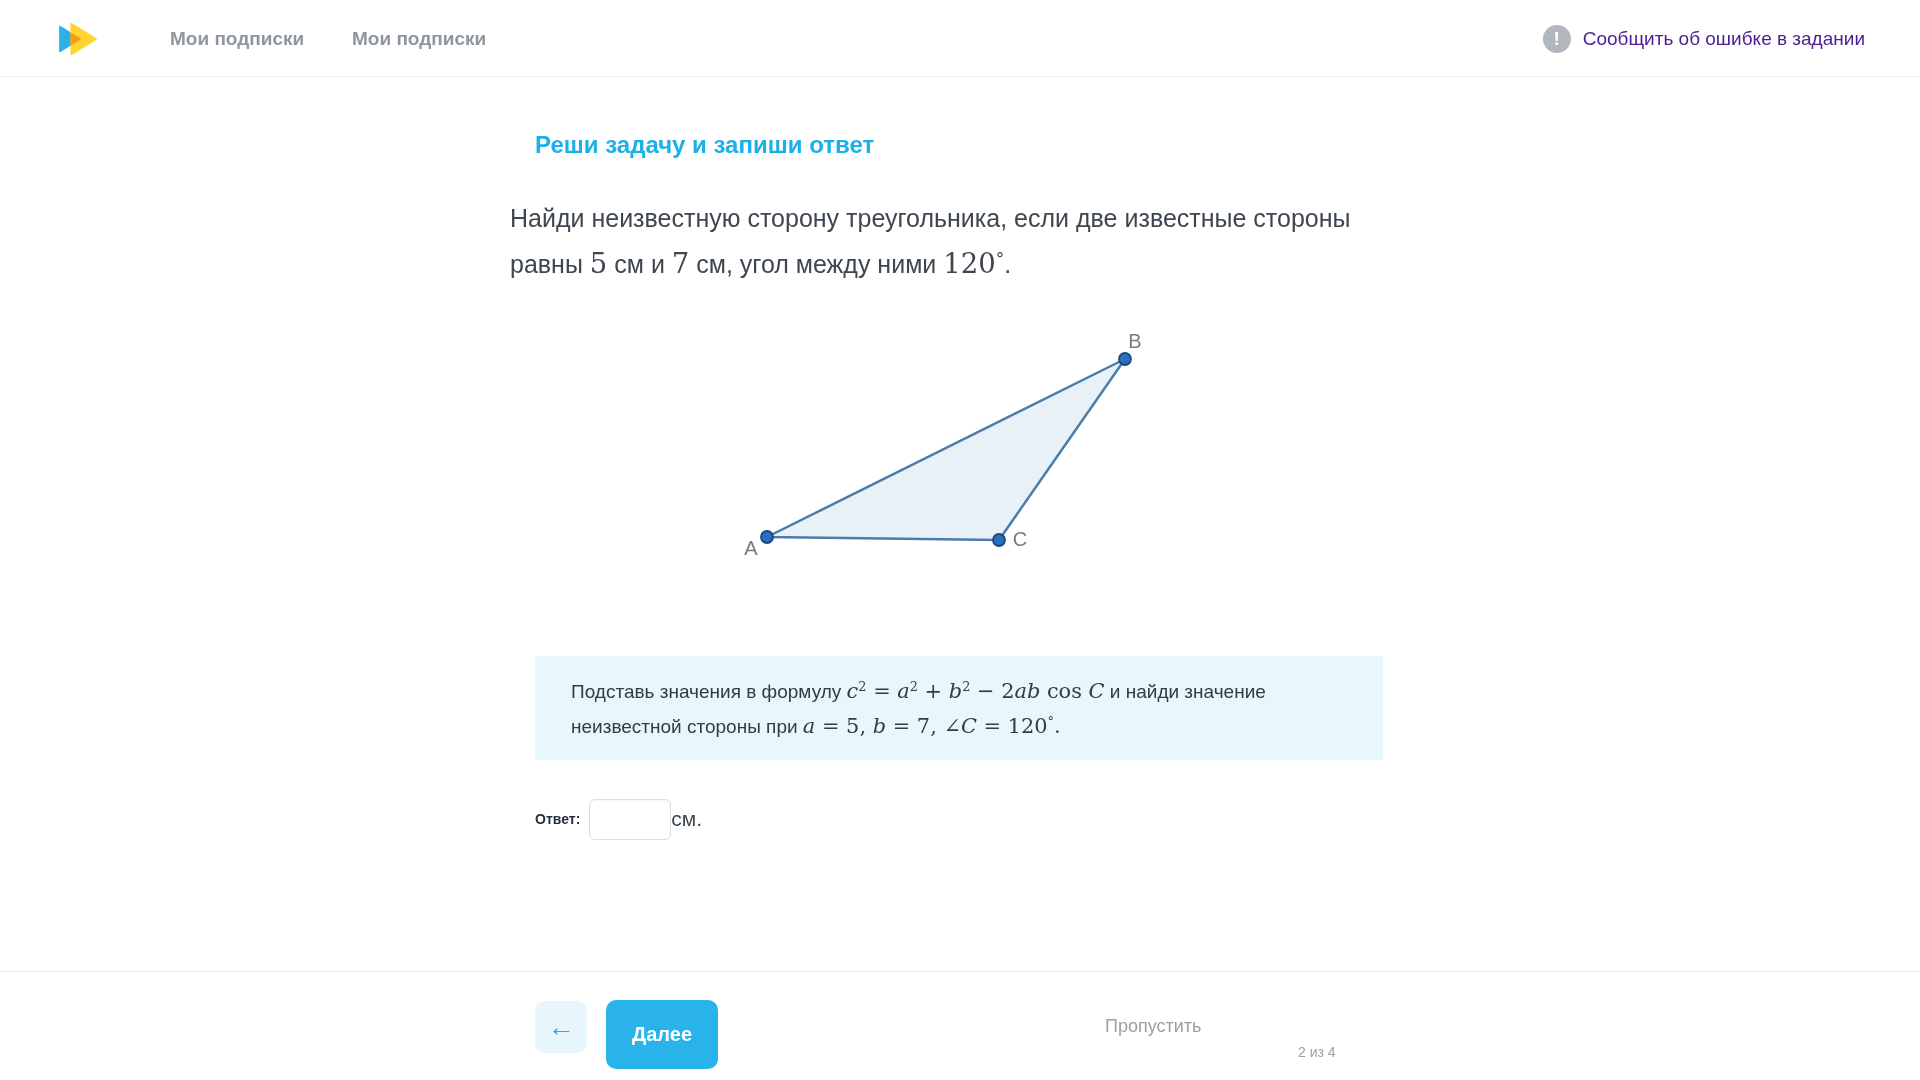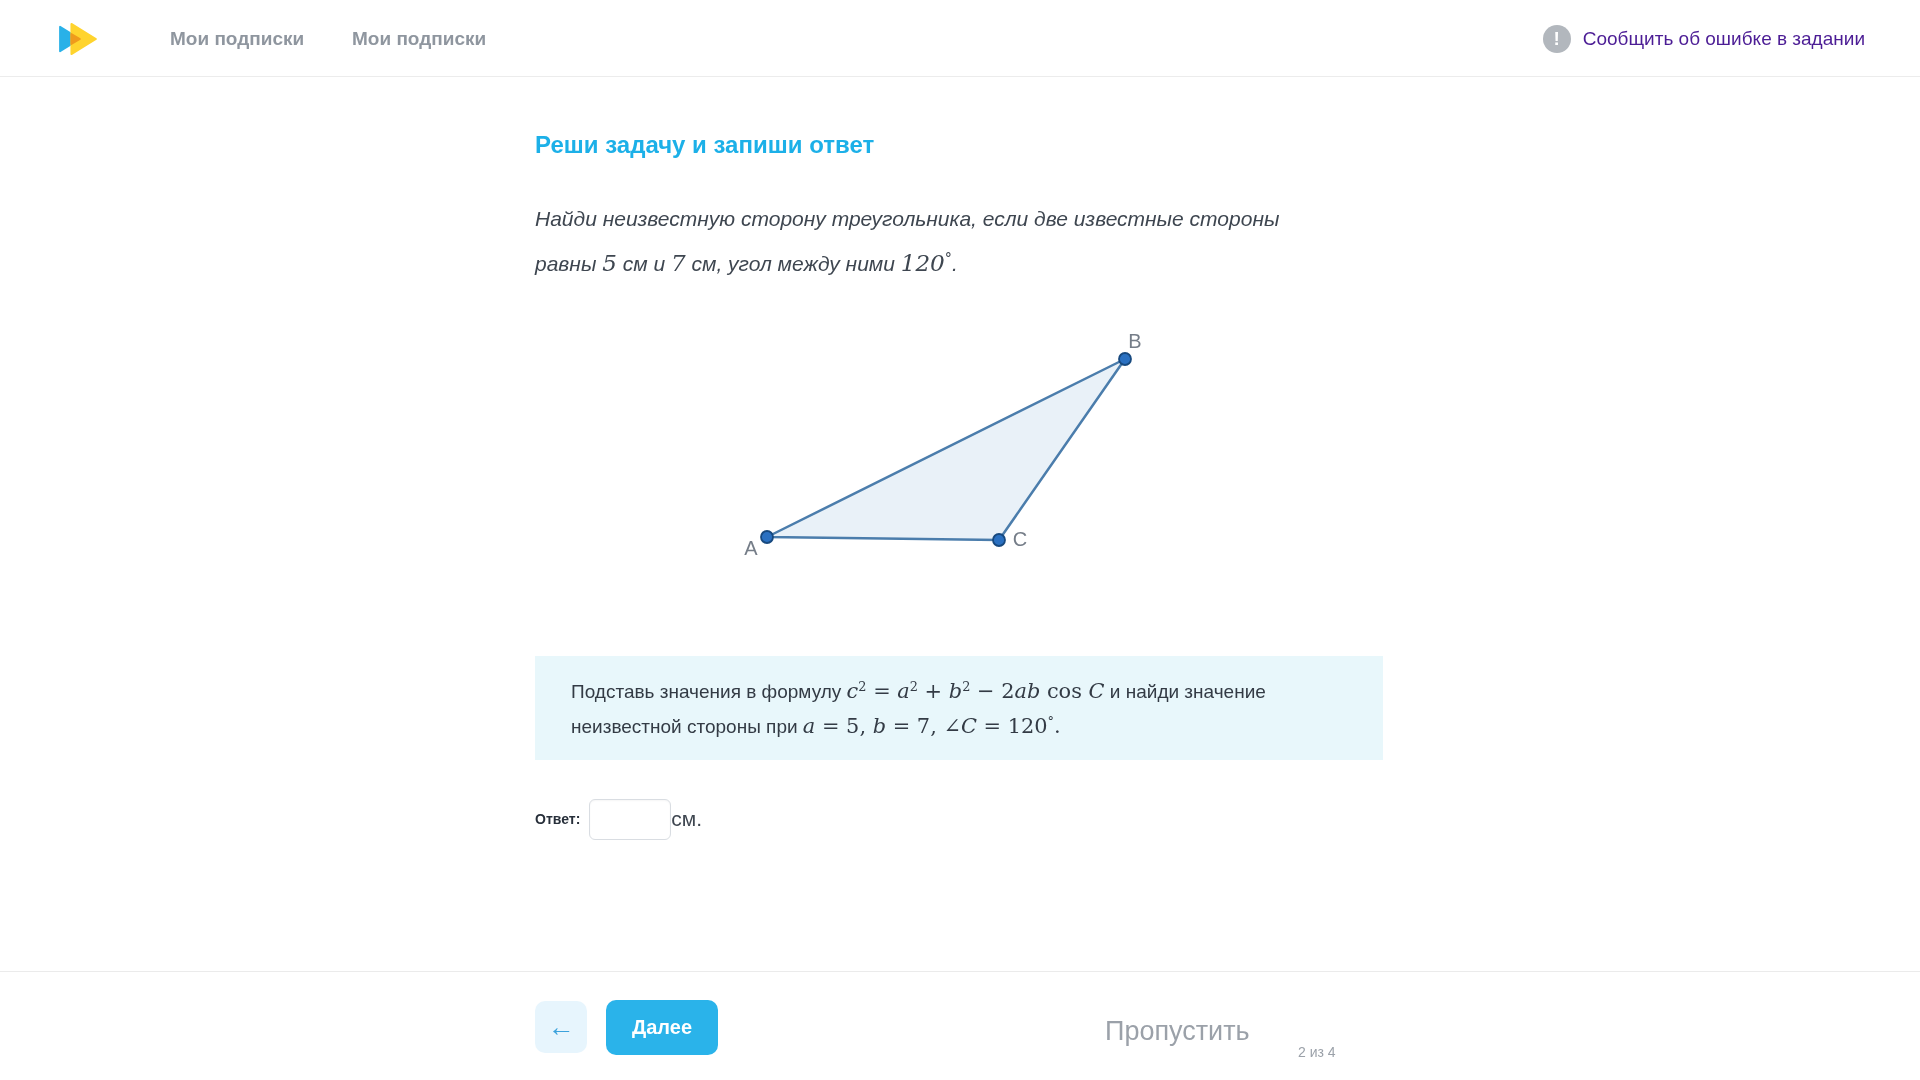--- a/index.html
+++ b/index.html
@@ -19,22 +19,22 @@
   .report { position:absolute; right:55px; top:0; height:77px; display:flex;
             align-items:center; gap:12px; cursor:pointer; }
   .report .excl { width:28px; height:28px; border-radius:50%; background:#b2b7bd;
                   color:#fff; font-weight:700; font-size:19px; display:flex;
                   align-items:center; justify-content:center; }
   .report .rtext { font-size:19px; color:#4c1d95; }
 
   
   .title { position:absolute; left:535px; top:131px; font-size:24px; font-weight:700;
            color:#1cb0e8; }
-  .problem { position:absolute; left:535px; top:196px; width:860px; font-size:21px;
-             color:#3e4650; line-height:45px;font-style:italic; }
+  .problem { position:absolute; left:510px; top:196px; width:860px; font-size:25px;
+             color:#3e4650; line-height:45px; }
 
   .seg-serif   { font-family:"DejaVu Serif", serif; font-size:1.1em; }
   .seg-serifit { font-family:"DejaVu Serif", serif; font-style:italic; font-size:1.1em; }
   .seg-sup     { font-family:"DejaVu Serif", serif; font-size:0.68em;
                  position:relative; top:-0.55em; }
 
   .tri-wrap { position:absolute; left:535px; top:330px; width:850px; height:240px; }
   .tri-label { font-family:"Liberation Sans", sans-serif; font-size:20px; fill:#757d88; }
 
   .hint { position:absolute; left:535px; top:656px; width:848px; height:104px;
@@ -50,25 +50,25 @@
                   box-shadow:inset 0 1px 2px rgba(0,0,0,0.04); }
   .answer-unit { margin-left:0; font-size:21px; color:#3e4650; }
 
   
   .footer-line { position:absolute; left:0; top:971px; width:1920px; height:1px;
                  background:#ebebeb; }
   .back-btn { position:absolute; left:535px; top:1001px; width:52px; height:52px;
               border:none; border-radius:10px; background:#e7f5fd; color:#3ba2dc;
               font-size:27px; cursor:pointer; display:flex; align-items:center;
               justify-content:center; line-height:1; }
-  .next-btn { position:absolute; left:606px; top:1000px; width:112px; height:55px;
+  .next-btn { position:absolute; left:606px; top:1000px; width:112px; height:69px;
               border:none; border-radius:10px; background:#2ab3ea; color:#fff;
               font-size:20px; font-weight:700; cursor:pointer;
               font-family:"Liberation Sans", sans-serif; }
-  .skip-btn { position:absolute; left:1105px; top:1016px; font-size:27px; color:#9ba1a9;
+  .skip-btn { position:absolute; left:1105px; top:1016px; font-size:18px; color:#9ba1a9;
               background:none; border:none; cursor:pointer;
               font-family:"Liberation Sans", sans-serif; }
   .progress { position:absolute; left:1298px; top:1044px; font-size:14px; color:#9ba1a9; }
 </style>
 </head>
 <body>
 
 <div class="page">
 
   <div class="header">

